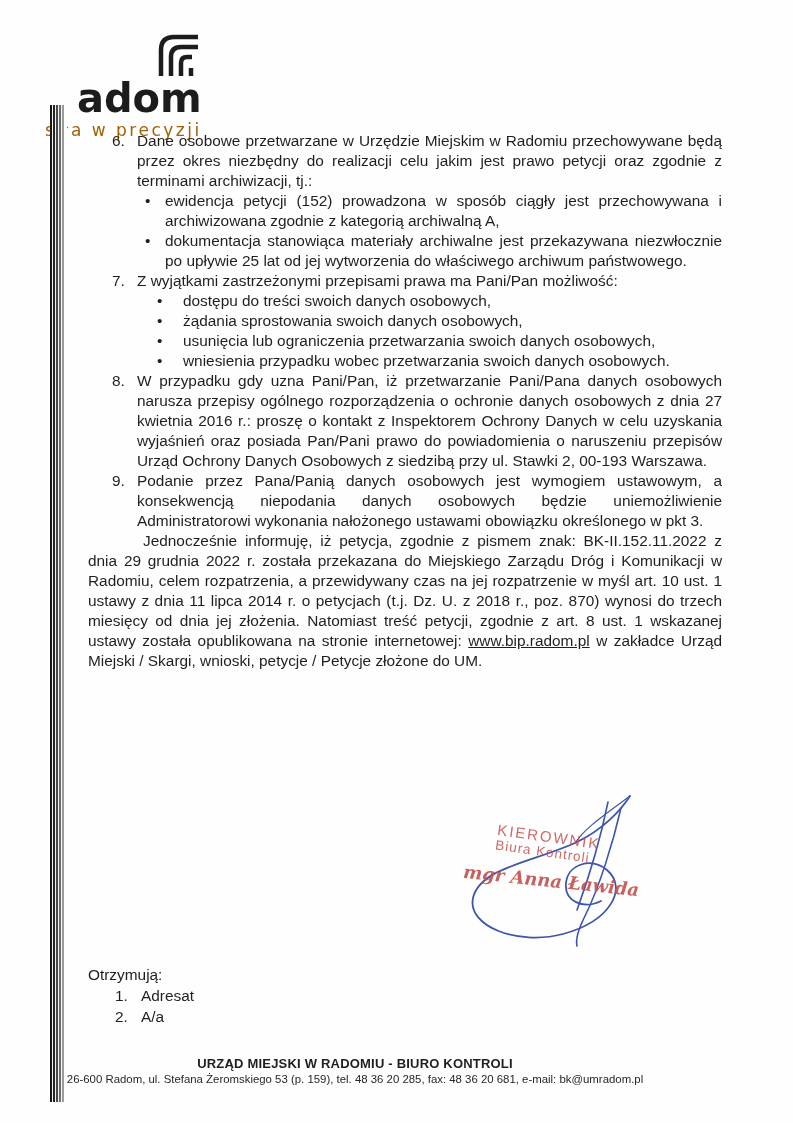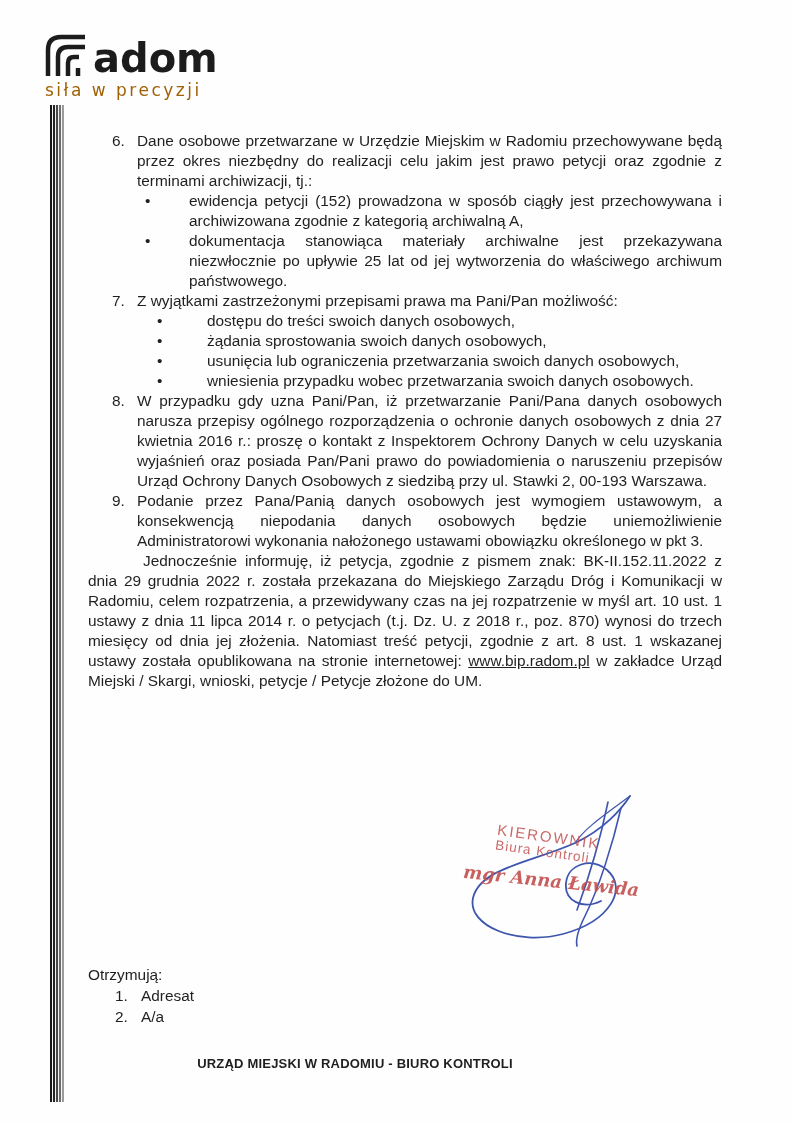--- a/index.html
+++ b/index.html
@@ -4,21 +4,21 @@
 <style>
   html,body { margin:0; padding:0; background:#9a9a9a; }
   .page {
     position:relative; width:793px; height:1123px; margin:0 auto;
     background:#fefefe; overflow:hidden;
     font-family:"Liberation Sans", sans-serif;
     color:#1f1f1f;
   }
   
   .logo { position:absolute; left:45px; top:34px; }
-  .logo-row { display:flex; align-items:flex-end; }
+  .logo-row { display:flex; align-items:flex-end;flex-direction:column; }
   .logo-arcs { display:block; }
   .logo-brand {
     font-family:"DejaVu Sans", sans-serif;
     font-size:40px; font-weight:bold; letter-spacing:0px;
     color:#1c1c1c; line-height:40px; margin-left:4px;
   }
   .logo-tagline {
     font-family:"DejaVu Sans", sans-serif;
     font-size:17px; color:#a16207; letter-spacing:2.5px; margin-top:2px;
   }
@@ -37,21 +37,21 @@
     position:absolute; left:88px; top:131px; width:634px;
     font-size:15.4px; line-height:20px; text-align:justify;
   }
   .li { display:flex; padding-left:24px; }
   .li-num { flex:0 0 25px; }
   .li-body { flex:1; }
   .bul { display:flex; }
   .bul .dot { flex:0 0 auto; }
   .g6 .bul .dot { padding-left:8px;  width:20px; box-sizing:content-box; }
   .g7 .bul .dot { padding-left:20px; width:26px; box-sizing:content-box; }
-  .bul .bul-text { flex:1;margin-left:24px; }
+  .bul .bul-text { flex:1; }
   .para-indented { padding-left:49px; margin-top:13px; }
   .para-full { }
   .para-full .first-indent { display:inline-block; width:55px; }
   .doc-link { color:#1f1f1f; text-decoration:underline; }
   
   .sig-wrap { position:absolute; left:425px; top:788px; width:240px; height:165px; }
   .sig-ink { position:absolute; left:0; top:0; }
   .stamp-line1, .stamp-line2, .stamp-name {
     position:absolute; color:#c2504e; white-space:nowrap;
   }
@@ -177,15 +177,16 @@
       </div>
       <div class="received-item">
         <span class="rnum">2.</span>
         <span>A/a</span>
       </div>
     </div>
   </div>
 
   <div class="footer">
     <div class="footer-title">URZĄD MIEJSKI W RADOMIU - BIURO KONTROLI</div>
+    <div class="footer-address">26-600 Radom, ul. Stefana Żeromskiego 53 (p. 159), tel. 48 36 20 285, fax: 48 36 20 681, e-mail: bk@umradom.pl</div>
   </div>
 
 </div>
 
 </body></html>

